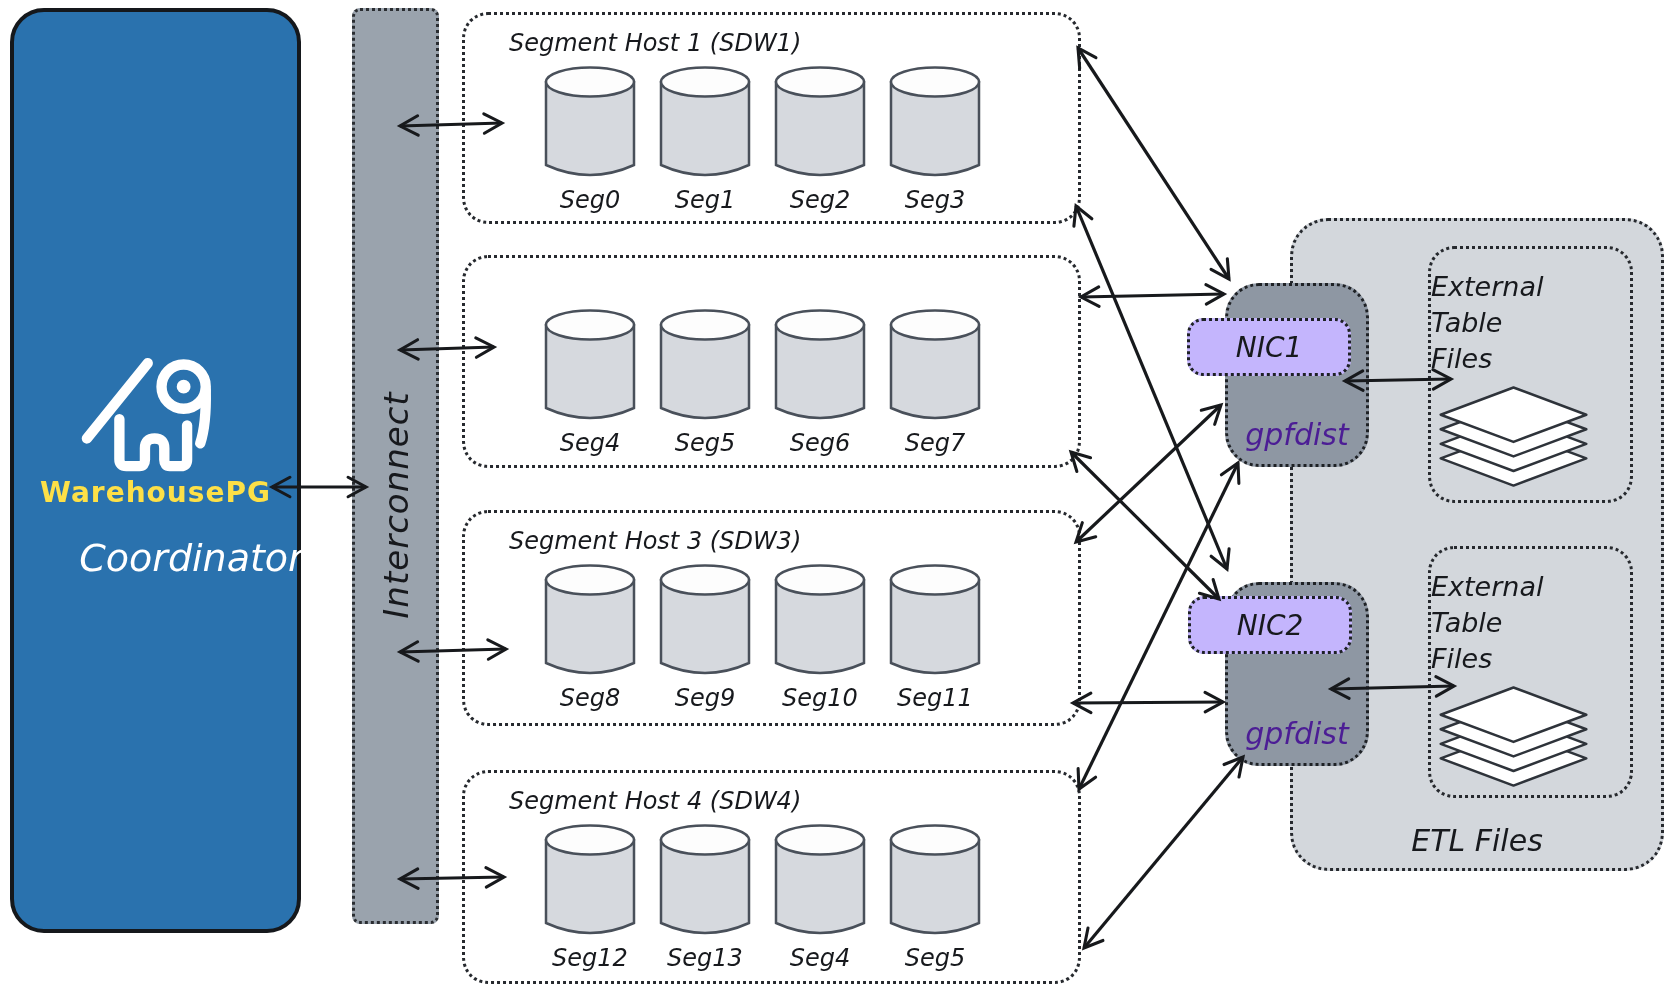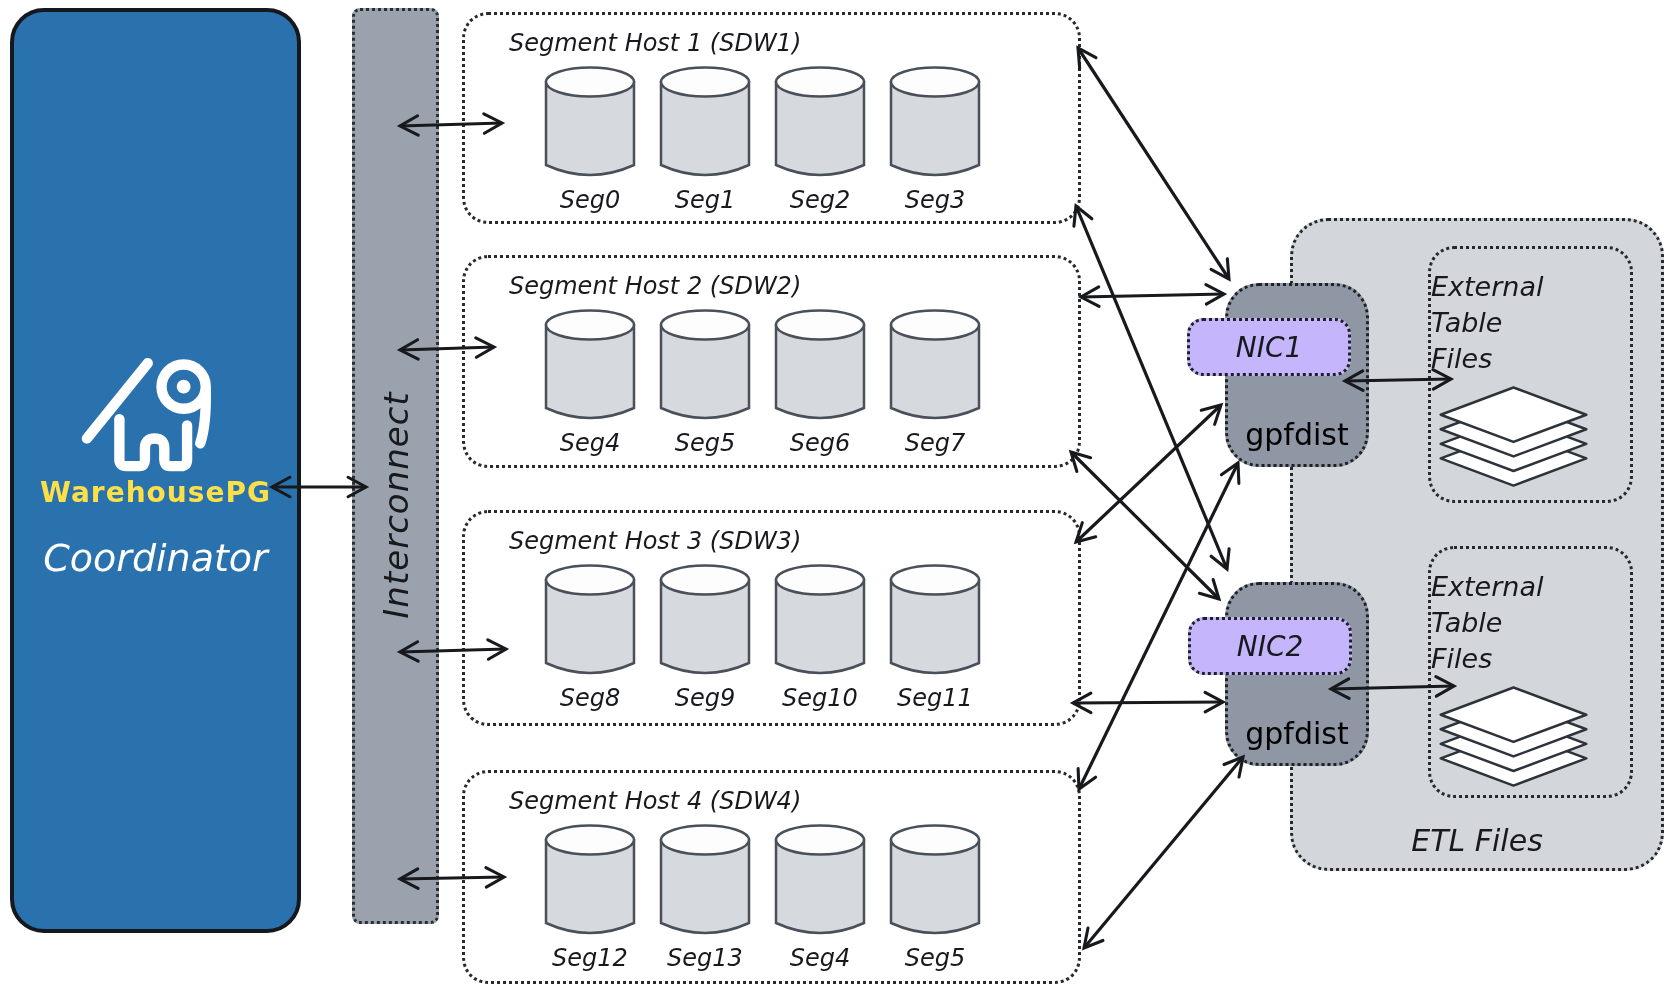--- a/index.html
+++ b/index.html
@@ -6,21 +6,21 @@
   .canvas{position:relative;width:1667px;height:989px;background:#fff;overflow:hidden;
           font-family:"DejaVu Sans",sans-serif;color:#17191d;}
 
   
   .coordinator{position:absolute;left:10px;top:8px;width:283px;height:917px;
                background:var(--coordinator-blue,#2a72ae);border:4px solid #15181c;border-radius:34px;z-index:1;}
   .logo{position:absolute;left:50%;top:340px;transform:translateX(-50%);}
   .brand{position:absolute;top:464px;width:100%;text-align:center;color:#fde047;
          font-size:28px;font-weight:bold;letter-spacing:1px;}
   .coord-label{position:absolute;top:524px;width:100%;text-align:center;color:#fff;
-               font-size:38px;font-style:italic;font-weight:500;}
+               font-size:38px;font-style:italic;font-weight:500;padding-left:36px;}
 
   
   .interconnect{position:absolute;left:352px;top:8px;width:81px;height:910px;
                 background:var(--bar-gray,#9aa3ad);border:3px dotted #2a2d31;border-radius:8px;z-index:1;}
   .ic-label{position:absolute;left:50%;top:494px;transform:translate(-50%,-50%) rotate(-90deg);
             white-space:nowrap;font-size:34px;font-style:italic;font-weight:500;color:#17191d;letter-spacing:1px;}
 
   
   .host{position:absolute;left:462px;width:613px;background:#fff;
         border:3px dotted #26292e;border-radius:26px;z-index:1;}
@@ -28,26 +28,26 @@
   .cyl-row{position:absolute;left:76px;top:48px;display:flex;gap:17px;}
   .cyl{width:98px;display:flex;flex-direction:column;align-items:center;margin:0;}
   .cyl figcaption{font-size:24px;font-style:italic;font-weight:500;margin-top:1px;}
 
   
   .gpfdist{position:absolute;width:138px;height:178px;background:var(--gpfdist-gray,#8e97a3);
            border:3px dotted #1e2125;border-radius:34px;z-index:3;}
   #gpfdist1{left:1225px;top:283px;}
   #gpfdist2{left:1225px;top:582px;}
   .gpfdist-label{position:absolute;bottom:12px;width:100%;text-align:center;
-                 font-size:30px;color:#000000;}
+                 font-size:30px;font-style:italic;color:#4c1d95;}
   .nic{position:absolute;width:158px;height:52px;background:#c4b5fd;border:3px dotted #1e2125;
        border-radius:16px;display:flex;align-items:center;justify-content:center;
        font-size:28px;font-style:italic;font-weight:500;z-index:4;}
   #nic1{left:1187px;top:318px;}
-  #nic2{left:1188px;top:617px;}
+  #nic2{left:1188px;top:596px;}
 
   
   .etl{position:absolute;left:1290px;top:218px;width:368px;height:647px;
        background:var(--etl-gray,#d3d7dc);border:3px dotted #26292e;border-radius:38px;z-index:2;}
   .etl-label{position:absolute;bottom:10px;width:100%;text-align:center;
              font-size:30px;font-style:italic;font-weight:500;}
   .ext{position:absolute;left:135px;width:205px;border:3px dotted #26292e;border-radius:26px;
        text-align:left;padding-top:20px;box-sizing:border-box;}
   #ext1{top:25px;height:257px;}
   #ext2{top:325px;height:252px;}
@@ -109,21 +109,20 @@
           <figure class="cyl">
             <svg class="cyl-svg" width="98" height="122" viewBox="0 0 98 122">
               <path d="M5,19 L5,102 Q49,122 93,102 L93,19 Z" fill="var(--cylinder-fill,#d6d9de)" stroke="#49505a" stroke-width="2.5"></path>
               <ellipse cx="49" cy="19" rx="44" ry="14.5" fill="#fdfdfd" stroke="#49505a" stroke-width="2.5"></ellipse>
             </svg>
             <figcaption>Seg3</figcaption>
           </figure>
         </div>
       </div>
       <div class="host" style="top: 255px; height: 207px;">
-        <div class="host-title">Segment Host 2 (SDW2)</div>
         <div class="cyl-row">
           <figure class="cyl">
             <svg class="cyl-svg" width="98" height="122" viewBox="0 0 98 122">
               <path d="M5,19 L5,102 Q49,122 93,102 L93,19 Z" fill="var(--cylinder-fill,#d6d9de)" stroke="#49505a" stroke-width="2.5"></path>
               <ellipse cx="49" cy="19" rx="44" ry="14.5" fill="#fdfdfd" stroke="#49505a" stroke-width="2.5"></ellipse>
             </svg>
             <figcaption>Seg4</figcaption>
           </figure>
           <figure class="cyl">
             <svg class="cyl-svg" width="98" height="122" viewBox="0 0 98 122">

